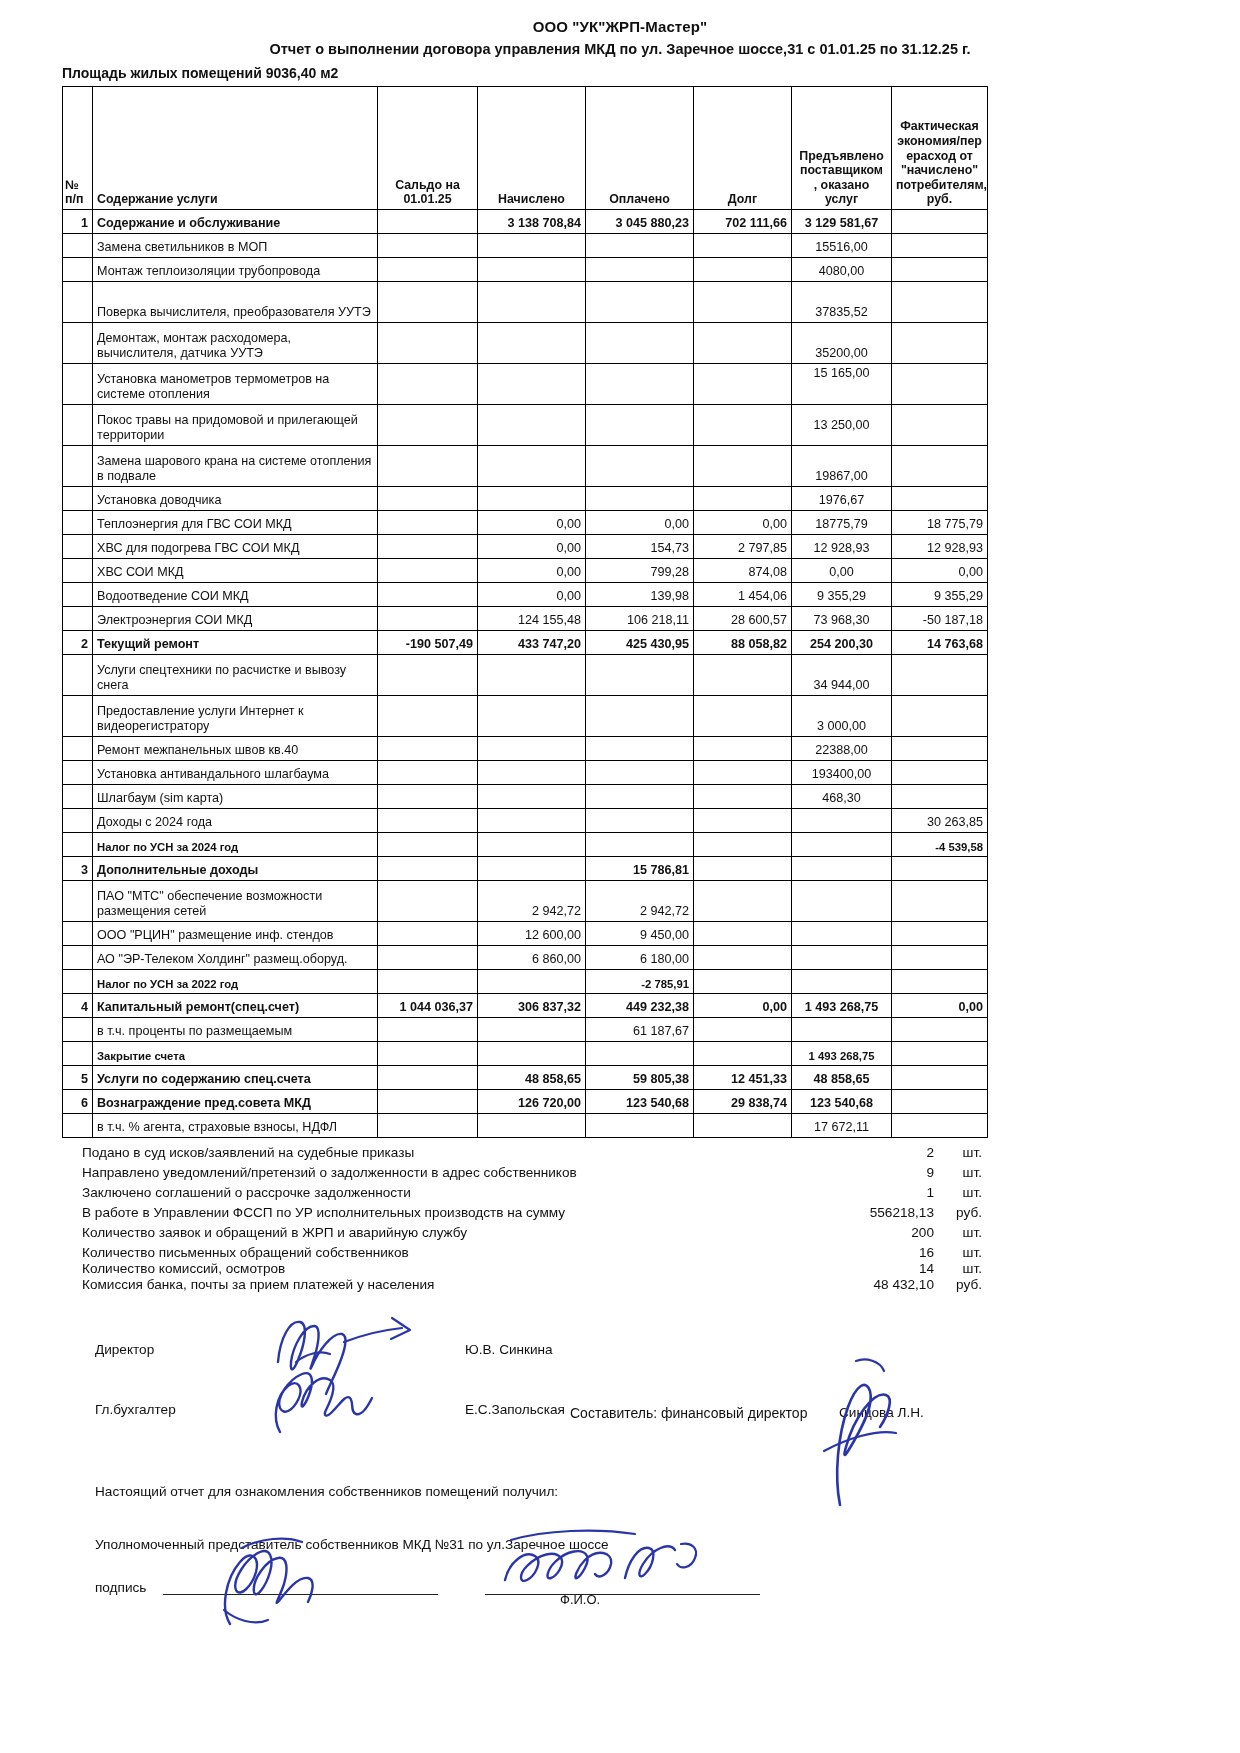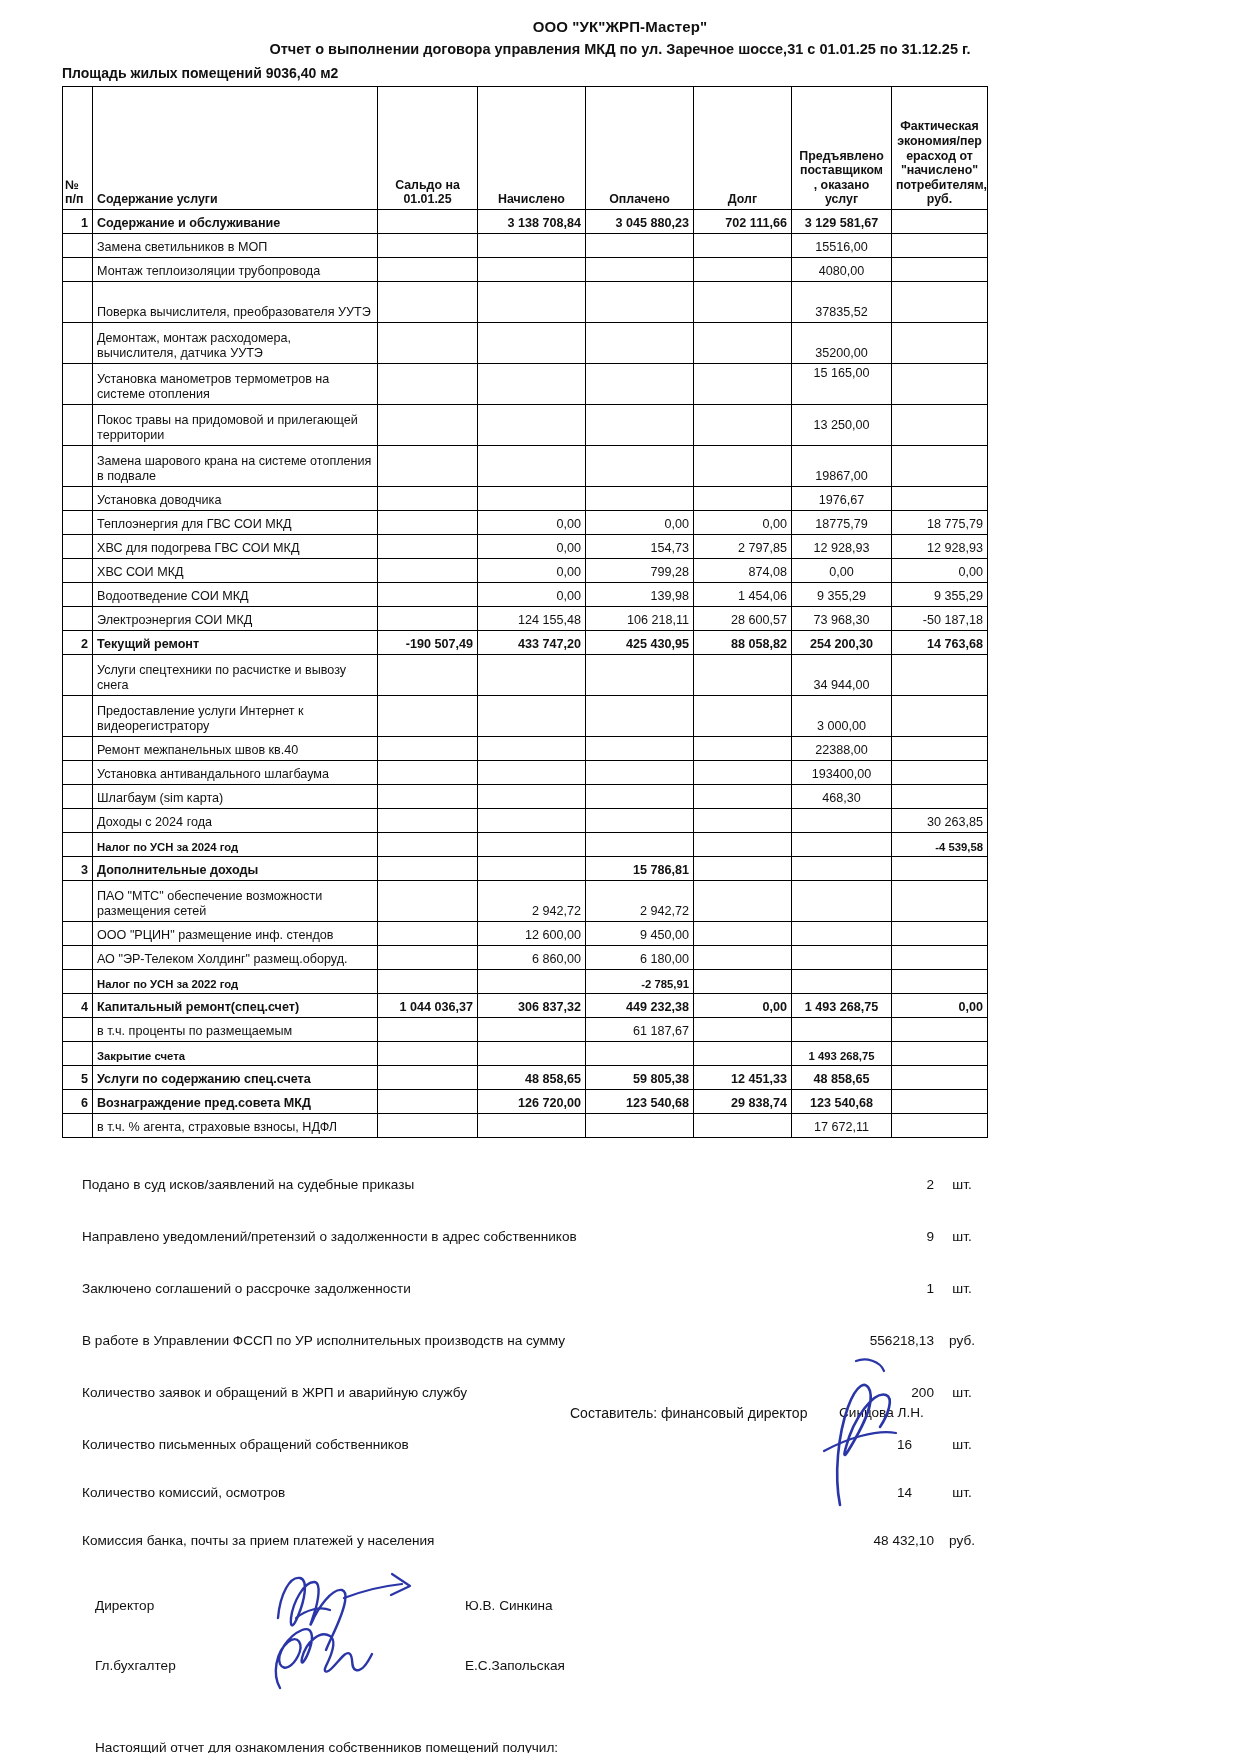--- a/index.html
+++ b/index.html
@@ -120,24 +120,23 @@
   }
   .stats .slabel { flex: 1 1 auto; }
   .stats .svalue {
     width: 120px;
     text-align: right;
     padding-right: 8px;
     white-space: nowrap;
   }
   .stats .sunit {
     width: 40px;
-    text-align: center;
-    margin-top: 32px;
-  }
-  .stats .tight { margin-bottom: 1px; gap: 22px; }
+    text-align: right;
+  }
+  .stats .tight { margin-bottom: 1px; }
 
   
   .sign-area {
     position: relative;
     margin-top: 42px;
     margin-left: 95px;
     width: 1000px;
     font-size: 13.6px;
   }
   .sign-row {

